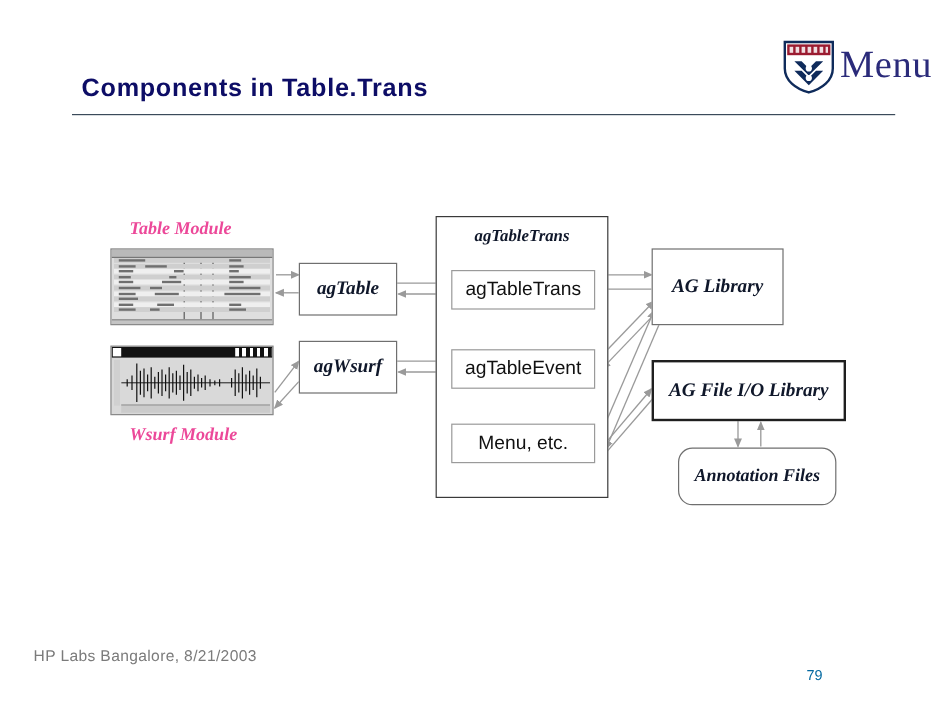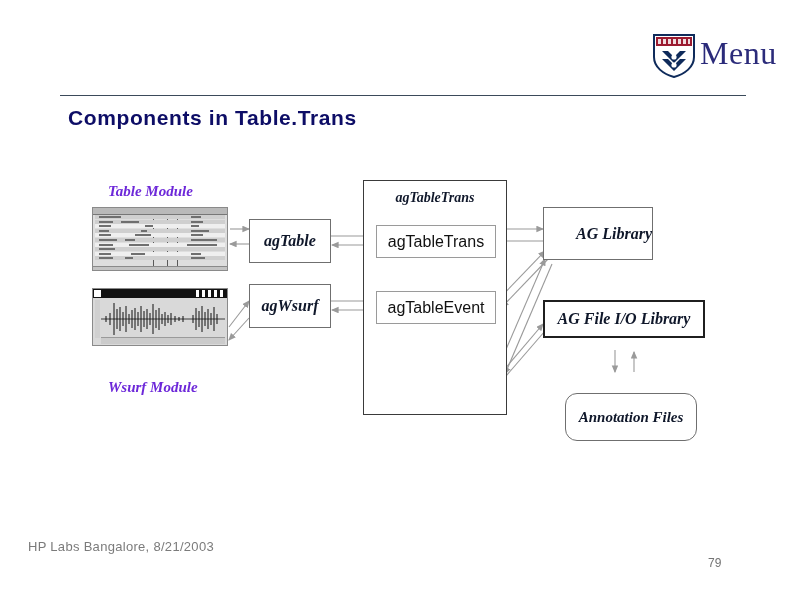--- a/index.html
+++ b/index.html
@@ -19,21 +19,20 @@
   #slide-title {
     position: absolute;
     left: 68px;
     top: 62px;
     font-family: "Liberation Sans", sans-serif;
     font-weight: bold;
     font-size: 21px;
     letter-spacing: 0.6px;
     color: #0d0d66;
     white-space: nowrap;
-    margin-top: 44px;
   }
   #title-rule {
     position: absolute;
     left: 60px;
     top: 95px;
     width: 686px;
     height: 1px;
     background: #3b4a5a;
   }
 
@@ -91,21 +90,21 @@
     color: #111111;
   }
 
   
   .module-caption {
     position: absolute;
     font-family: "Liberation Serif", serif;
     font-style: italic;
     font-weight: bold;
     font-size: 15px;
-    color: #6d28d9;
+    color: #ec4899;
     white-space: nowrap;
   }
 
   
   #table-module-shot {
     position: absolute;
     left: 92px;
     top: 207px;
     width: 136px;
     height: 64px;
@@ -204,25 +203,25 @@
     left: 28px;
     top: 539px;
     font-family: "Liberation Sans", sans-serif;
     font-size: 13px;
     color: #7b7b7b;
     letter-spacing: 0.3px;
     white-space: nowrap;
   }
   #page-number {
     position: absolute;
-    left: 708px;
+    left: 672px;
     top: 556px;
     font-family: "Liberation Sans", sans-serif;
     font-size: 12px;
-    color: #737373;
+    color: #0369a1;
   }
 </style>
 </head>
 <body>
 
 <div id="slide-title">Components in Table.Trans</div>
 
 <div id="title-rule"></div>
 
 <div id="penn-logo">
@@ -282,21 +281,21 @@
       <line x1="498" y1="377" x2="543" y2="324"></line>
       <line x1="545" y1="331" x2="500" y2="383"></line>
 
       <line x1="615" y1="350" x2="615" y2="372"></line>
       <line x1="634" y1="372" x2="634" y2="352"></line>
     </g>
   </svg>
 
   <div class="module-caption" style="left:108px; top:183px;">Table Module</div>
 
-  <div class="module-caption" style="left:108px; top:355px;margin-top:24px;">Wsurf Module</div>
+  <div class="module-caption" style="left:108px; top:355px;">Wsurf Module</div>
 
   <div id="table-module-shot">
     <div class="tm-titlebar"></div>
     <div class="tm-body">
       <div class="tm-vline" style="left:60px;"></div>
       <div class="tm-vline" style="left:74px;"></div>
       <div class="tm-vline" style="left:84px;"></div>
       <div class="tm-row alt">
           <span class="tm-cellmark" style="left:4px;width:22px;"></span>
           <span class="tm-cellmark" style="left:96px;width:10px;"></span>
@@ -410,31 +409,34 @@
     <div class="serif-italic" style="text-align:center; font-size:14px; margin-top:9px;">agTableTrans</div>
 
     <div class="node sans-node" style="left:12px; top:44px; width:120px; height:33px; border:1px solid #9a9a9a; font-size:16px;">
       <span>agTableTrans</span>
     </div>
 
     <div class="node sans-node" style="left:12px; top:110px; width:120px; height:33px; border:1px solid #9a9a9a; font-size:16px;">
       <span>agTableEvent</span>
     </div>
 
-  </div>
-
-  <div class="node serif-italic" style="left:543px; top:207px; width:110px; height:53px; border:1px solid #6f6f6f; font-size:16px;justify-content:flex-end;">
+    <div class="node sans-node" style="left:12px; top:172px; width:120px; height:33px; border:1px solid #9a9a9a; font-size:16px;">
+      <span>Menu, etc.</span>
+    </div>
+  </div>
+
+  <div class="node serif-italic" style="left:543px; top:207px; width:110px; height:64px; border:1px solid #6f6f6f; font-size:16px;">
     <span>AG Library</span>
   </div>
 
-  <div class="node serif-italic" style="left:543px; top:300px; width:162px; height:38px; border:2px solid #1f1f1f; font-size:16px;">
+  <div class="node serif-italic" style="left:543px; top:300px; width:162px; height:51px; border:2px solid #1f1f1f; font-size:16px;">
     <span>AG File I/O Library</span>
   </div>
 
-  <div class="node serif-italic" style="left:565px; top:393px; width:132px; height:48px; border:1px solid #6f6f6f; border-radius:12px; font-size:15px;align-items:center;">
+  <div class="node serif-italic" style="left:565px; top:373px; width:132px; height:48px; border:1px solid #6f6f6f; border-radius:12px; font-size:15px;align-items:center;">
     <span>Annotation Files</span>
   </div>
 
 </div>
 
 <div id="footer-text">HP Labs Bangalore, 8/21/2003</div>
 
 <div id="page-number">79</div>
 
 </body></html>

